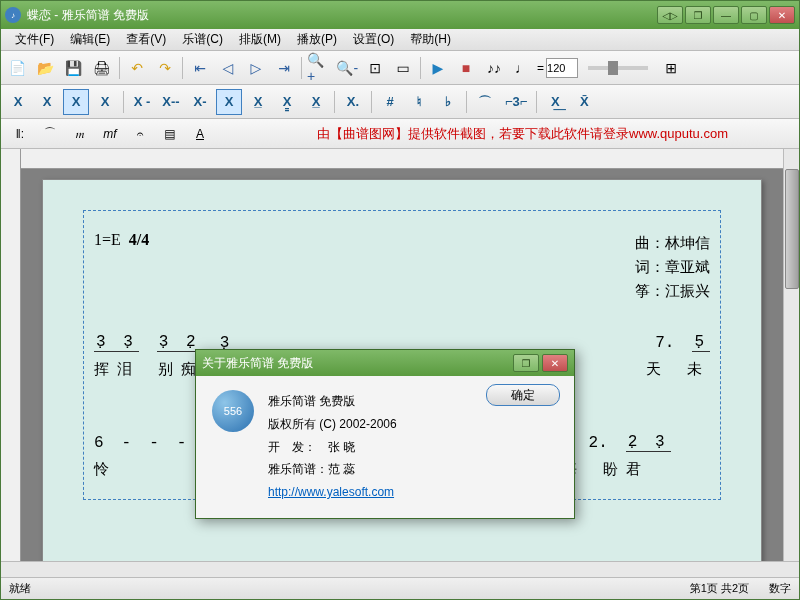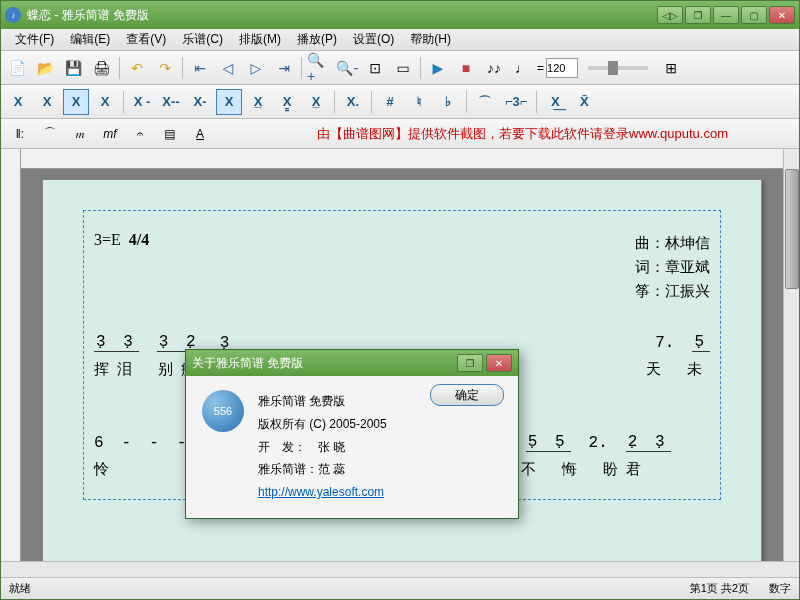--- a/index.html
+++ b/index.html
@@ -37,21 +37,21 @@
 .credits { text-align: right; font-size: 15px; line-height: 1.6; }
 .score-line { margin-top: 30px; display: flex; align-items: flex-end; gap: 18px; font-size: 16px; font-family: Liberation Mono, monospace; }
 .note { border-bottom: 1px solid #333; padding: 0 2px; letter-spacing: 4px; }
 .lyric-line { margin-top: 8px; display: flex; gap: 18px; font-size: 15px; letter-spacing: 8px; }
 .scrollbar-v { width: 16px; background: #e8e8e8; border-left: 1px solid #bbb; position: relative; }
 .scroll-thumb { width: 14px; height: 120px; background: linear-gradient(90deg, #d0d0d0, #a0a0a0); margin: 20px auto; border: 1px solid #888; border-radius: 2px; }
 .scrollbar-h { height: 16px; background: #e8e8e8; border-top: 1px solid #bbb; display: flex; }
 .statusbar { height: 22px; background: linear-gradient(#f0f0f0, #e0e0e0); display: flex; align-items: center; padding: 0 8px; border-top: 1px solid #bbb; font-size: 11px; }
 .status-left { flex: 1; }
 .status-pages { margin-right: 20px; }
-.dialog { position: absolute; left: 184px; top: 200px; width: 334px; background: #f0f0f0; border: 1px solid #3a6a2a; box-shadow: 3px 3px 12px rgba(0,0,0,0.4); }
+.dialog { position: absolute; left: 194px; top: 200px; width: 380px; background: #f0f0f0; border: 1px solid #3a6a2a; box-shadow: 3px 3px 12px rgba(0,0,0,0.4); }
 .dialog-title { height: 26px; background: linear-gradient(#7fb968, #5a9a3f); display: flex; align-items: center; padding: 0 6px; color: #fff; font-size: 12px; }
 .dialog-title .dt-text { flex: 1; }
 .dialog-body { padding: 14px 16px; display: flex; gap: 14px; background: #f4f4f4; }
 .dialog-icon { width: 42px; height: 42px; border-radius: 50%; background: radial-gradient(circle at 30% 30%, #8ec5e8, #2a70b0); display: flex; align-items: center; justify-content: center; color: #fff; font-size: 11px; font-weight: normal; }
 .dialog-info { font-size: 12px; line-height: 1.9; }
 .dialog-info a { color: #0060c0; text-decoration: underline; }
 .dialog-ok { position: absolute; right: 14px; top: 34px; width: 74px; height: 22px; background: linear-gradient(#f8f8f8, #d8d8d8); border: 1px solid #4080c0; border-radius: 10px; cursor: pointer; font-size: 12px; }
 .bar { color: #333; font-size: 20px; }
 </style>
 </head>
@@ -153,21 +153,21 @@
   </div>
 
   <div class="content-area">
     <div class="ruler-v"></div>
     <div class="ruler-h"></div>
     <div class="canvas-wrap">
       <div class="page">
         <div class="score-box">
           <div class="score-header">
             <div class="key-sig">
-              <span>3=E</span>&nbsp;&nbsp;<b>4/4</b>
+              <span>1=E</span>&nbsp;&nbsp;<b>4/4</b>
             </div>
             <div class="credits">
               <div><span>曲：</span><span>林坤信</span></div>
               <div><span>词：</span><span>章亚斌</span></div>
               <div><span>筝：</span><span>江振兴</span></div>
             </div>
           </div>
           <div class="score-line">
             <span class="note">3̣ 3̣</span>
             <span class="note">3̣ 2̣</span>
@@ -222,21 +222,21 @@
     <div class="dialog">
       <div class="dialog-title">
         <span class="dt-text">关于雅乐简谱 免费版</span>
         <div class="win-btn">❐</div>
         <div class="win-btn close" style="margin-left:3px">✕</div>
       </div>
       <div class="dialog-body">
         <div class="dialog-icon">556</div>
         <div class="dialog-info">
           <div>雅乐简谱 免费版</div>
-          <div>版权所有 (C) 2005-2005</div>
+          <div>版权所有 (C) 2002-2006</div>
           <div>开　发：　张 晓</div>
           <div>雅乐简谱：范 蕊</div>
           <a>http://www.yalesoft.com</a>
         </div>
         <button class="dialog-ok">确定</button>
       </div>
     </div>
   </div>
 
   <div class="scrollbar-h"></div>

